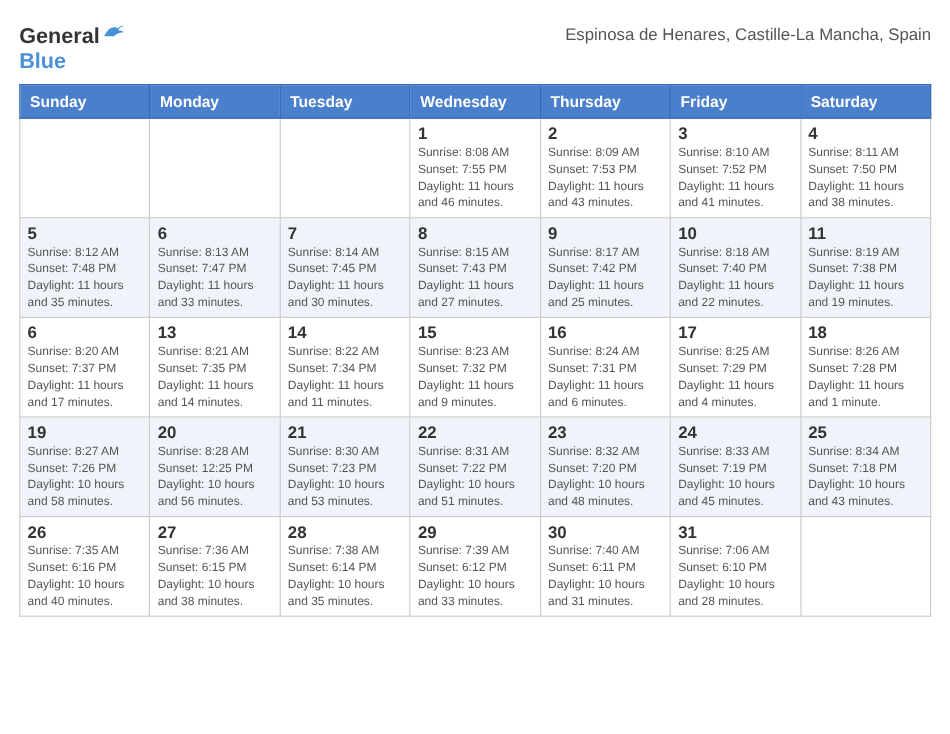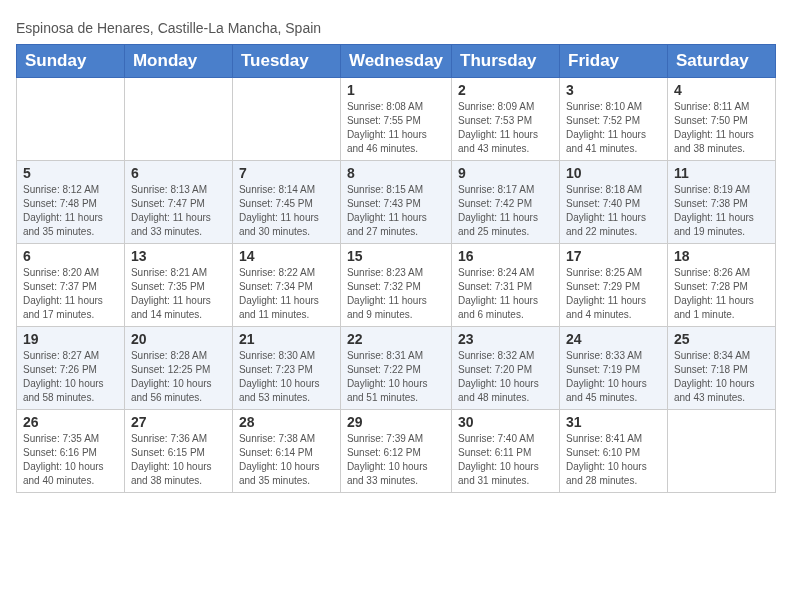--- a/index.html
+++ b/index.html
@@ -41,21 +41,21 @@
     .calendar {
       width: 100%;
       border-collapse: collapse;
       margin-top: 8px;
     }
     .calendar th {
       background-color: #4a7fcb;
       color: #fff;
       text-align: left;
       padding: 6px 8px;
-      font-size: 17px;
+      font-size: 13px;
       border: 1px solid #3a6ab8;
     }
     .calendar td {
       border: 1px solid #ccc;
       vertical-align: top;
       padding: 4px 6px;
       width: 108px;
       min-height: 80px;
       height: 80px;
     }
@@ -77,20 +77,28 @@
       background-color: #f0f4fa;
     }
     .row-white td {
       background-color: #fff;
     }
   </style>
 </head>
 <body>
 
 <div class="header">
+  <div class="logo">
+    <div>
+      <span style="font-size:18px;font-weight:bold;color:#333;">General</span><svg class="logo-icon" viewBox="0 0 24 18">
+          <path d="M2,14 Q8,2 16,6 Q20,2 22,4 Q18,4 16,8 Q20,8 22,10 Q16,10 12,14 Z" fill="#4a90d9"></path>
+        </svg><br>
+      <span style="font-size:18px;font-weight:bold;color:#4a90d9;">Blue</span>
+    </div>
+  </div>
   <div class="title-block">
     <div class="subtitle">Espinosa de Henares, Castille-La Mancha, Spain</div>
   </div>
 </div>
 
 <table class="calendar">
   <thead>
     <tr>
     <th>Sunday</th>
         <th>Monday</th>
@@ -289,20 +297,20 @@
 Daylight: 10 hours and 33 minutes.</div>
         </td>
         <td>
           <div class="day-number">30</div>
           <div class="day-info" style="white-space: pre-line;">Sunrise: 7:40 AM
 Sunset: 6:11 PM
 Daylight: 10 hours and 31 minutes.</div>
         </td>
         <td>
           <div class="day-number">31</div>
-          <div class="day-info" style="white-space: pre-line;">Sunrise: 8:41 AM
+          <div class="day-info" style="white-space: pre-line;">Sunrise: 7:06 AM
 Sunset: 6:10 PM
 Daylight: 10 hours and 28 minutes.</div>
         </td>
         <td class="empty-cell"></td>
       </tr>
     </tbody>
 </table>
 
 </body></html>

